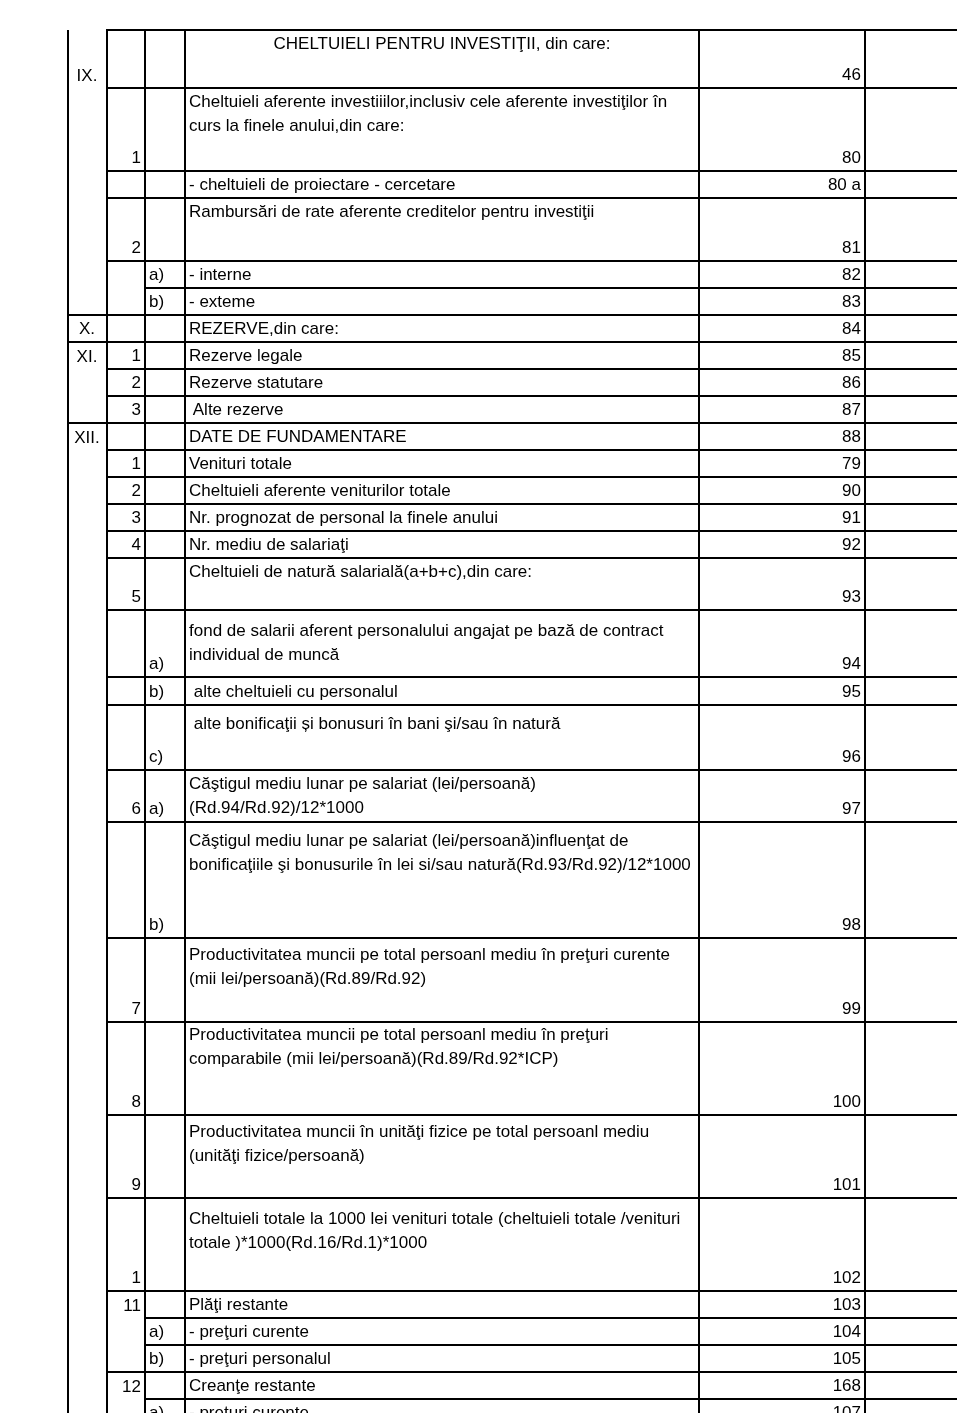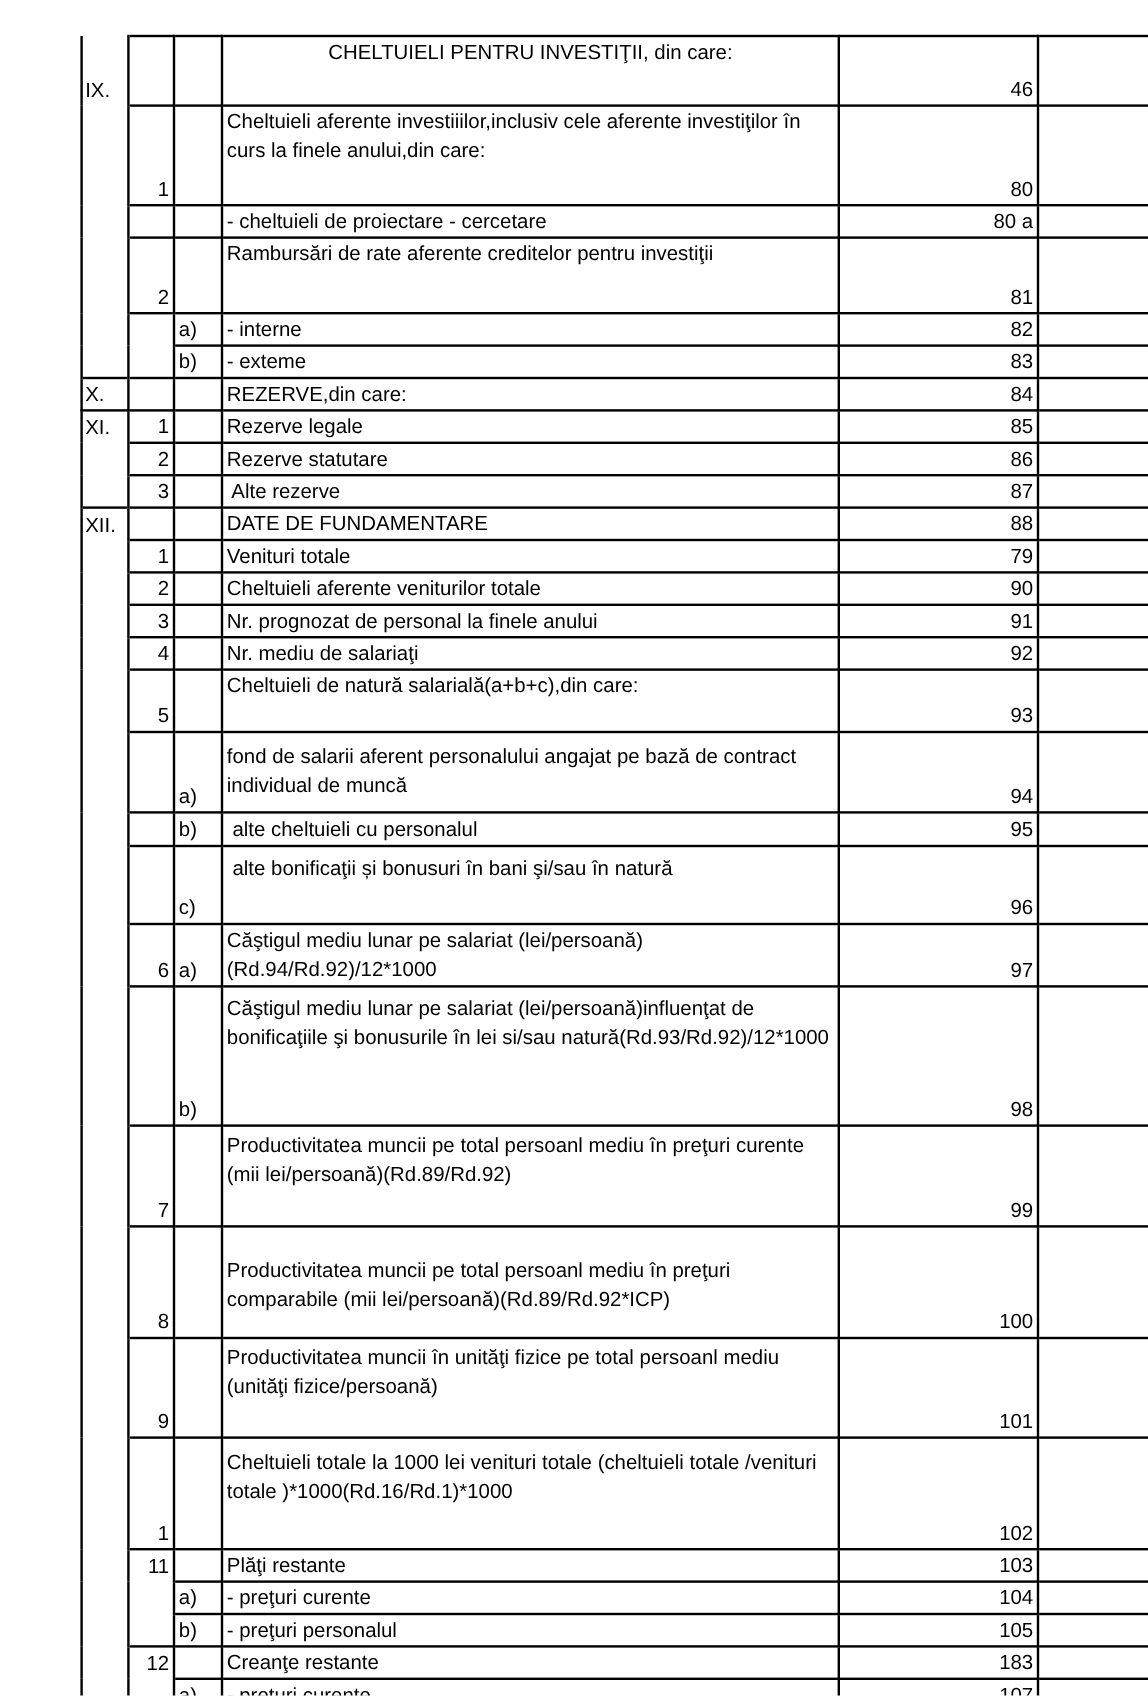--- a/index.html
+++ b/index.html
@@ -8,21 +8,21 @@
   .sheet { position: absolute; left: 67px; top: 29px; width: 798px; }
   table { border-collapse: collapse; table-layout: fixed; width: 798px; }
   col.c1 { width: 39px; }
   col.c2 { width: 38px; }
   col.c3 { width: 40px; }
   col.c4 { width: 514px; }
   col.c5 { width: 166px; }
   col.c6 { width: 166px; }
   td { border: 2px solid #000; padding: 0 3px; font-size: 17px; line-height: 24px;
        vertical-align: bottom; overflow: hidden; }
-  td.roman { border-top: none; border-bottom: none; border-right: 2px solid #000; text-align: left; padding-left: 2px; }
+  td.roman { border-top: none; border-bottom: none; border-right: 2px solid #000; text-align: center; padding-left: 2px; }
   td.roman.first { border-top: none; }
   td.roman.bt { border-top: 2px solid #000; }
   td.num { text-align: right; }
   td.sub { text-align: left; }
   td.label { text-align: left; vertical-align: top; padding-top: 1px; }
   td.label.center { text-align: center; }
   td.code { text-align: right; }
   td.val { text-align: right; }
   td.val.big { font-size: 19px; }
   td.nobot { border-bottom: none; }
@@ -219,21 +219,21 @@
         <td class="num">7</td>
         <td class="sub"></td>
         <td class="label" style="padding-top:4px">Productivitatea muncii pe total persoanl mediu în preţuri curente (mii lei/persoană)(Rd.89/Rd.92)</td>
         <td class="code">99</td>
         <td class="val">14</td>
       </tr>
       <tr style="height:93px">
         <td class="roman"></td>
         <td class="num">8</td>
         <td class="sub"></td>
-        <td class="label" style="padding-top:24px">Productivitatea muncii pe total persoanl mediu în preţuri comparabile (mii lei/persoană)(Rd.89/Rd.92*ICP)</td>
+        <td class="label" style="padding-top:0">Productivitatea muncii pe total persoanl mediu în preţuri comparabile (mii lei/persoană)(Rd.89/Rd.92*ICP)</td>
         <td class="code">100</td>
         <td class="val">14</td>
       </tr>
       <tr style="height:83px">
         <td class="roman"></td>
         <td class="num">9</td>
         <td class="sub"></td>
         <td class="label" style="padding-top:4px">Productivitatea muncii în unităţi fizice pe total persoanl mediu (unităţi fizice/persoană)</td>
         <td class="code">101</td>
         <td class="val"></td>
@@ -268,21 +268,21 @@
         <td class="sub">b)</td>
         <td class="label">- preţuri personalul</td>
         <td class="code">105</td>
         <td class="val">5.325</td>
       </tr>
       <tr style="height:25px">
         <td class="roman"></td>
         <td class="num nobot">12</td>
         <td class="sub"></td>
         <td class="label">Creanţe restante</td>
-        <td class="code">183</td>
+        <td class="code">168</td>
         <td class="val"></td>
       </tr>
       <tr style="height:24px">
         <td class="roman"></td>
         <td class="num nobot notop"></td>
         <td class="sub">a)</td>
         <td class="label">- preţuri curente</td>
         <td class="code">107</td>
         <td class="val">5.325</td>
       </tr>

